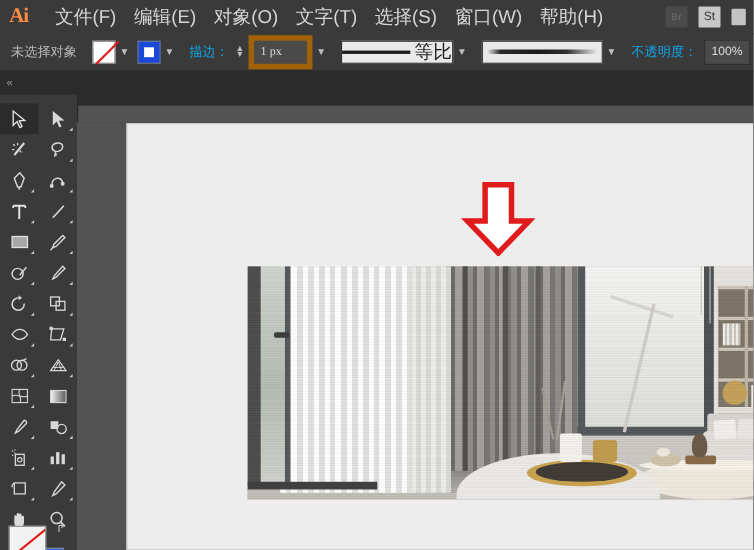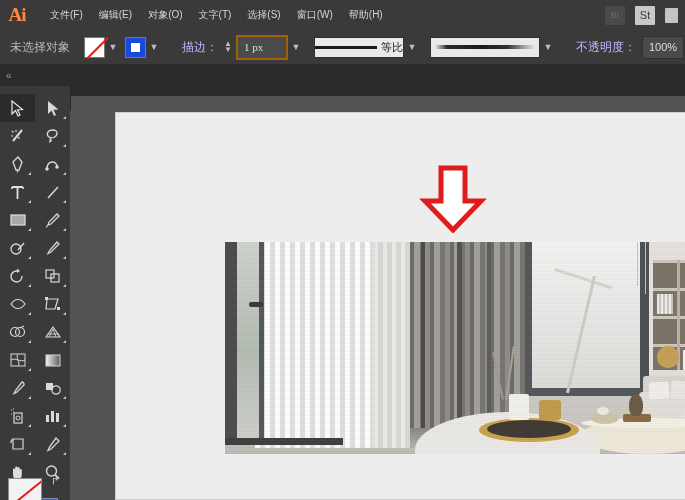--- a/index.html
+++ b/index.html
@@ -17,21 +17,21 @@
     background:#3a3a3a;display:flex;align-items:center;
     border-bottom:1px solid #2c2c2c;
   }
   .ai-logo{
     width:34px;height:30px;display:flex;align-items:center;justify-content:center;
     color:#ff8a42;font-size:19px;font-weight:bold;font-family:"Liberation Serif",serif;
     letter-spacing:-1px;
   }
   .menu-items{display:flex;align-items:center;margin-left:8px;}
   .menu-item{
-    color:#d6d6d6;font-size:10px;padding:4px 8px;white-space:nowrap;cursor:default;
+    color:#d6d6d6;font-size:17px;padding:4px 8px;white-space:nowrap;cursor:default;
   }
   .menubar-right{position:absolute;right:2px;top:0;height:30px;display:flex;align-items:center;}
   .mb-icon{
     width:20px;height:19px;margin:0 5px;border-radius:1px;
     display:flex;align-items:center;justify-content:center;
     font-size:10px;color:#c9c9c9;
   }
   .mb-icon.dim{background:#4a4a4a;color:#6e6e6e;font-size:9px;}
   .mb-icon.st{background:#c8c8c8;color:#3a3a3a;font-weight:normal;font-size:11px;}
   .mb-icon.plain{background:#c4c4c4;width:13px;height:15px;}
@@ -51,37 +51,37 @@
   .swatch.none::after{
     content:"";position:absolute;left:-2px;top:50%;width:29px;height:1.5px;background:#e01b1b;
     transform:rotate(-45deg);transform-origin:center;
   }
   .swatch.stroke{background:#1a48d8;display:flex;align-items:center;justify-content:center;}
   .swatch.stroke i{display:block;width:9px;height:9px;background:#fff;}
   .chev{
     width:16px;height:21px;display:flex;align-items:center;justify-content:center;
     color:#bdbdbd;font-size:9px;
   }
-  .cb-text{color:#c4b5fd;font-size:12px;margin-left:20px;white-space:nowrap;}
+  .cb-text{color:#0ea5e9;font-size:12px;margin-left:10px;white-space:nowrap;}
   .stepper{
     display:flex;flex-direction:column;align-items:center;justify-content:center;
     margin-left:6px;color:#bdbdbd;line-height:6px;font-size:8px;
   }
   .numfield{
-    background:#4a4a4a;border:2px solid #a16207;color:#dcdcdc;font-size:11px;
+    background:#4a4a4a;border:5px solid #a16207;color:#dcdcdc;font-size:11px;
     padding:2px 6px;margin-left:4px;min-width:36px;height:17px;
     display:flex;align-items:center;font-family:"Liberation Serif",serif;
   }
   .dropbox{
     background:#e9e9e9;border:1px solid #2f2f2f;height:19px;min-width:86px;
     margin-left:10px;display:flex;align-items:center;justify-content:center;
     position:relative;
   }
   .dropbox .line-solid{width:62px;height:3px;background:#1a1a1a;margin-right:4px;}
-  .dropbox .prof-text{color:#1c1c1c;font-size:11px;}
+  .dropbox .prof-text{color:#1c1c1c;font-size:17px;}
   .dropbox.brush{min-width:108px;}
   .dropbox .brush-stroke{
     width:100px;height:4px;
     background:linear-gradient(90deg,rgba(0,0,0,0) 0%,#2a2a2a 12%,#1a1a1a 45%,#2f2f2f 72%,rgba(0,0,0,0) 100%);
     border-radius:2px;
   }
   .opacity-val{
     color:#dcdcdc;font-size:11px;background:#4a4a4a;border:1px solid #2f2f2f;
     padding:2px 6px;margin-left:6px;height:17px;display:flex;align-items:center;
   }

